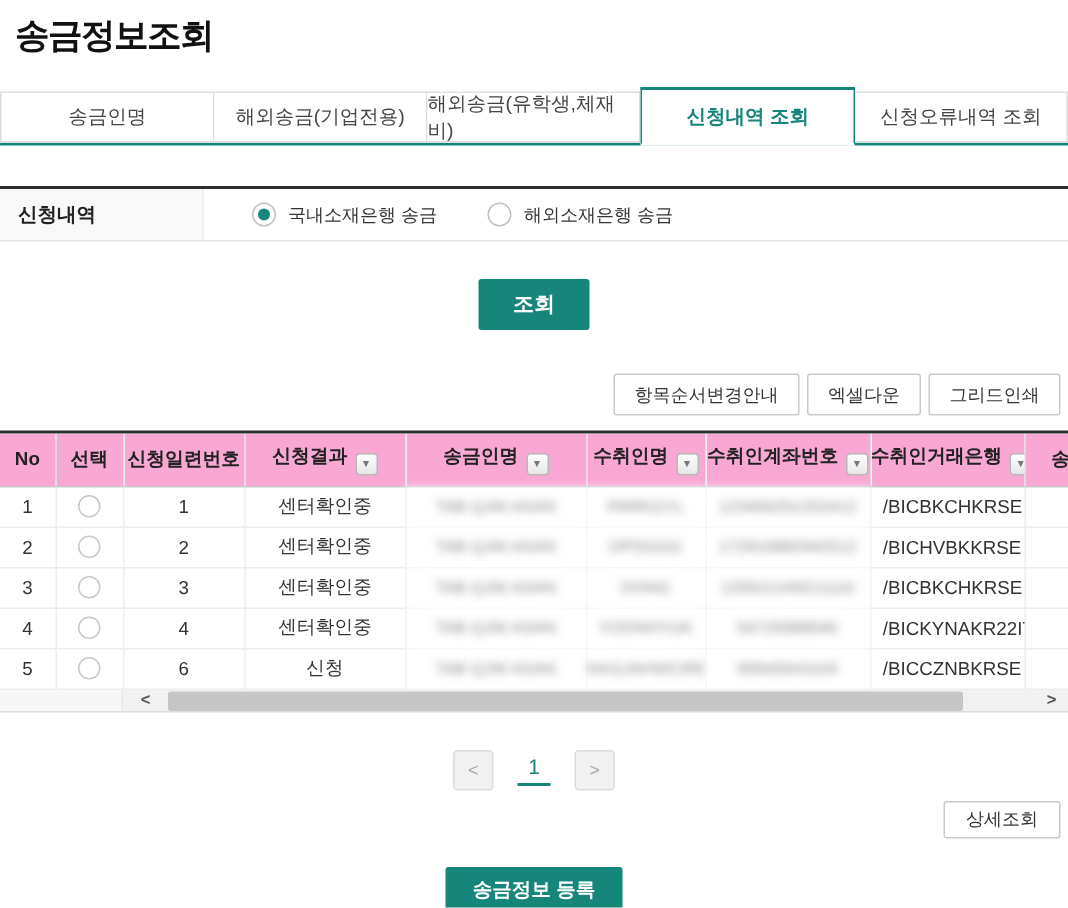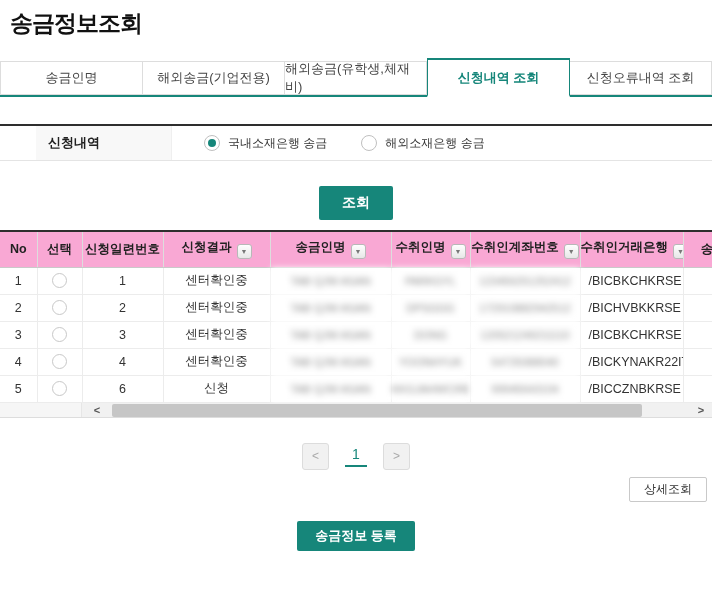--- a/index.html
+++ b/index.html
@@ -21,21 +21,21 @@
   .tab{flex:1;height:34px;display:flex;align-items:center;justify-content:center;
        background:#fff;border:1px solid #ddd;border-left-width:0;font-size:13px;color:#444;cursor:pointer;}
   .tab:first-child{border-left-width:1px;}
   .tab.active{position:relative;z-index:2;height:39px;margin-bottom:-2px;
        border:1px solid var(--teal);border-top:2px solid var(--teal);border-bottom:2px solid #fff;
        color:var(--teal);font-weight:bold;}
 
   
   .filter-row{display:flex;height:37px;margin-top:27px;border-top:2px solid var(--dark-border);border-bottom:1px solid var(--line);}
   .filter-label{width:136px;background:#f8f8f8;display:flex;align-items:center;padding-left:12px;
-       font-size:13px;font-weight:bold;color:#222;border-right:1px solid #efefef;margin-left:36px;}
+       font-size:13px;font-weight:bold;color:#222;border-right:1px solid #efefef;}
   .radio-group{display:flex;align-items:center;gap:34px;padding-left:32px;font-size:12px;}
   .radio-opt{display:flex;align-items:center;cursor:pointer;}
   .radio{width:16px;height:16px;border-radius:50%;border:1px solid #c0c0c0;background:#fff;position:relative;margin-right:8px;flex:none;}
   .radio.checked::after{content:"";position:absolute;left:3px;top:3px;right:3px;bottom:3px;border-radius:50%;background:var(--teal);}
 
   
   .search-btn{display:block;margin:25px auto 0;min-width:74px;height:34px;padding:0 18px;
        background:var(--teal);color:#fff;font-size:14px;font-weight:bold;border:none;border-radius:2px;cursor:pointer;}
 
   
@@ -117,20 +117,25 @@
         </label>
         <label class="radio-opt">
           <span class="radio"></span>
           <span>해외소재은행 송금</span>
         </label>
       </div>
   </div>
 
   <button class="search-btn">조회</button>
 
+  <div class="toolbar">
+      <button class="tool-btn">항목순서변경안내</button>
+      <button class="tool-btn">엑셀다운</button>
+      <button class="tool-btn">그리드인쇄</button>
+    </div>
 
   <div class="grid-wrap">
     <table class="grid">
       <colgroup>
           <col style="width: 37px;">
           <col style="width: 45px;">
           <col style="width: 81px;">
           <col style="width: 107px;">
           <col style="width: 121px;">
           <col style="width: 79px;">

